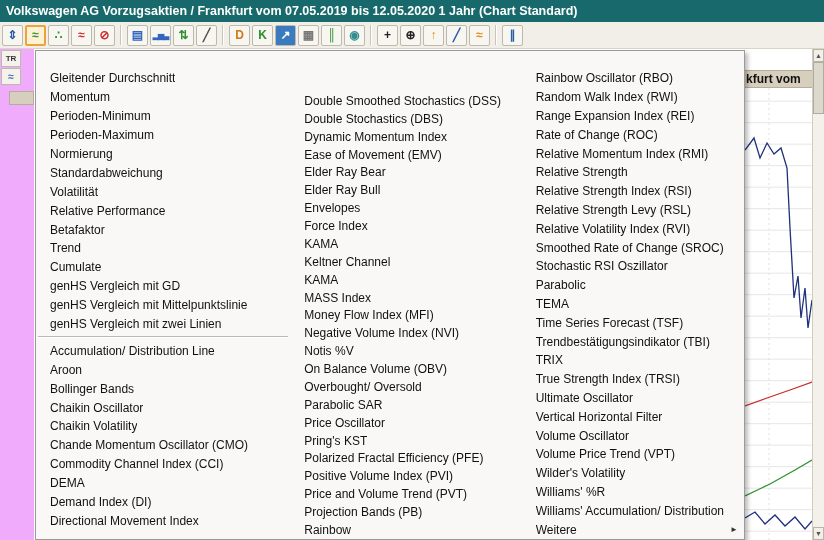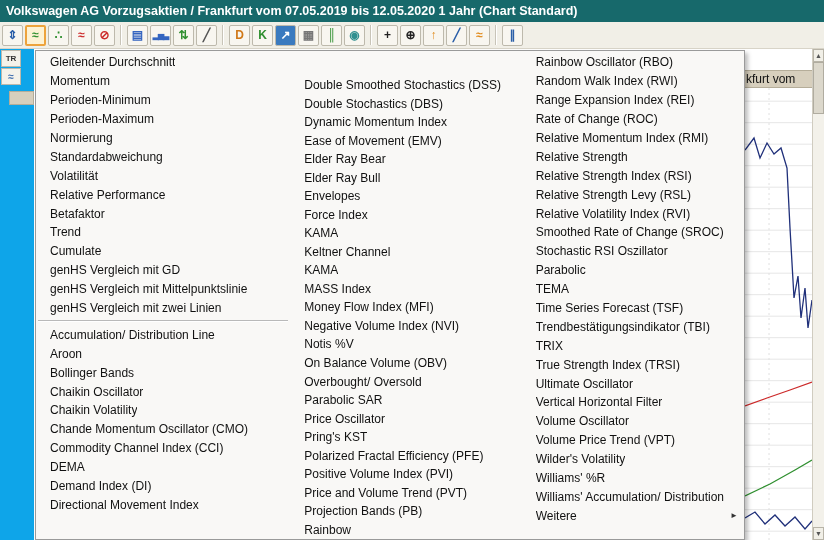--- a/index.html
+++ b/index.html
@@ -20,52 +20,52 @@
   }
   .tb-btn {
     width:21px; height:21px; border:1px solid #bdb9ac; background:#f8f6f0;
     border-radius:2px; display:flex; align-items:center; justify-content:center;
     font-size:12px; font-weight:bold; cursor:pointer; flex:0 0 auto; overflow:hidden;
   }
   .tb-btn.small-glyph { font-size:8px; letter-spacing:-1px; }
   .tb-active { border:2px solid #eda33c; background:#fdf2d4; }
   .tb-sep { width:2px; height:20px; border-left:1px solid #c8c4b8; border-right:1px solid #ffffff; margin:0 3px; flex:0 0 auto; }
 
-  .left-col { position:absolute; left:0; top:49px; width:34px; height:491px; background:#0ea5e9; }
+  .left-col { position:absolute; left:0; top:49px; width:34px; height:491px; background:#f0abfc; }
   .side-btn {
     width:20px; height:17px; margin:1px 0 0 1px; border:1px solid #bdb9ac;
     background:#f4f2ea; font-size:8px; font-weight:bold; color:#333;
     display:flex; align-items:center; justify-content:center; cursor:pointer;
   }
   .band-sliver { position:absolute; left:9px; top:42px; width:25px; height:14px; background:#d7cfbd; border:1px solid #b5ad99; }
   .y-axis { position:absolute; left:0; top:63px; width:30px;margin-left:36px; }
   .ax-label { height:21.5px; display:flex; align-items:center; justify-content:flex-end; font-size:11px; color:#222; }
   .ax-price { font-weight:bold; }
 
   .menu-panel {
     position:absolute; left:35px; top:50px; width:710px; height:490px;
     background:#f9f8f6; border:1px solid #9a9a9a;
     box-shadow:3px 3px 4px rgba(0,0,0,0.25);
-    display:flex; padding-top:2px; z-index:5;text-align:center;
+    display:flex; padding-top:18px; z-index:5;text-align:center;
   }
   .menu-col { display:flex; flex-direction:column; }
   .menu-col1 { width:255px; } .menu-col2 { width:232px;margin-top:23px; } .menu-col3 { width:223px; }
   .menu-item {
     height:18.9px; padding-left:14px; font-size:12px; color:#111;
     white-space:nowrap; display:flex; align-items:center; position:relative; cursor:default;
   }
   .mi-label { overflow:hidden; }
   .mi-arrow { position:absolute; right:6px; font-size:8px; color:#333; }
   .menu-sep { height:2px; border-top:1px solid #b9b9b9; border-bottom:1px solid #ffffff; margin:3px 2px; }
 
   .right-strip { position:absolute; left:745px; top:49px; width:67px; height:491px; background:#ffffff; overflow:hidden; }
   .chart-band {
     position:absolute; left:0; top:21px; width:67px; height:18px;
     background:#d7cfbd; border-top:1px solid #b5ad99; border-bottom:1px solid #b5ad99;
-    font-size:12px; font-weight:normal; color:#111; line-height:16px; padding-left:1px;
+    font-size:12px; font-weight:bold; color:#111; line-height:16px; padding-left:1px;
     overflow:hidden; white-space:nowrap;
   }
   svg.mini { position:absolute; left:0; top:39px; }
 
   .scrollbar { position:absolute; left:812px; top:49px; width:12px; height:491px; background:#f3f1ea; border-left:1px solid #d0ccc0; }
   .sb-btn {
     position:absolute; left:0; width:11px; height:13px; background:#f1efe7; border:1px solid #b8b4a8;
     font-size:7px; display:flex; align-items:center; justify-content:center; color:#555; cursor:pointer;
   }
   .sb-up { top:0; }

